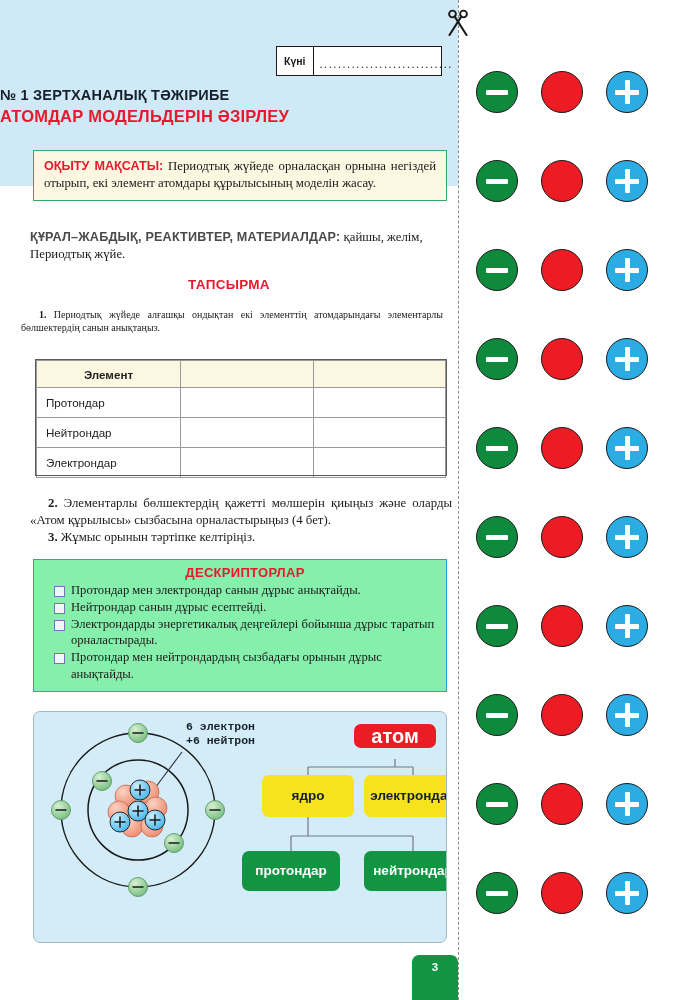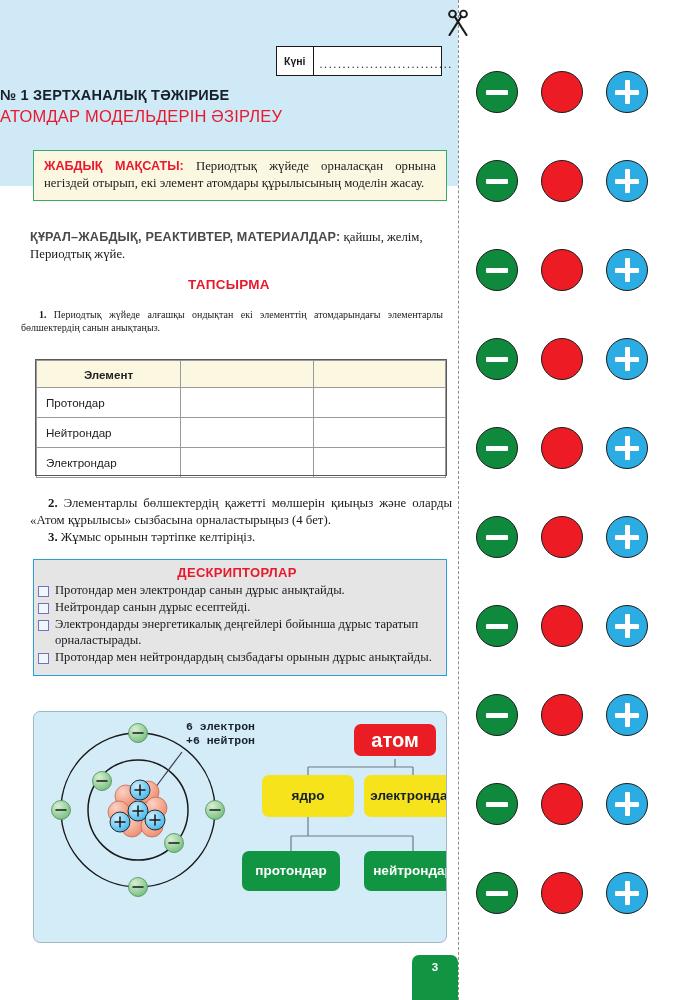--- a/index.html
+++ b/index.html
@@ -85,21 +85,21 @@
   }
   .title-lab {
     font-size: 14.5px;
     font-weight: bold;
     color: #16212b;
     letter-spacing: 0.2px;
   }
   .title-main {
     margin-top: 4px;
     font-size: 16.5px;
-    font-weight: normal;
+    font-weight: bold;
     color: #e8192c;
     letter-spacing: 0.2px;
   }
 
   
   .goal-box {
     position: absolute;
     left: 33px; top: 150px;
     width: 414px;
     box-sizing: border-box;
@@ -209,22 +209,22 @@
     pointer-events: none;
   }
 
   
   .desc-box {
     position: absolute;
     left: 33px; top: 559px;
     width: 414px;
     box-sizing: border-box;
     border: 1.6px solid #2a9fd6;
-    background: #e5e5e5;
-    padding: 5px 10px 8px 4px;
+    background: #86efac;
+    padding: 5px 10px 8px 20px;
   }
   .desc-title {
     text-align: center;
     font-family: "Liberation Sans", sans-serif;
     font-weight: bold;
     font-size: 13px;
     color: #e8192c;
     letter-spacing: 0.3px;
     margin-bottom: 2px;
   }
@@ -264,21 +264,21 @@
     border-radius: 7px;
     display: flex;
     align-items: center;
     justify-content: center;
     font-family: "Liberation Sans", sans-serif;
     font-weight: bold;
     text-align: center;
     line-height: 1;
   }
   .fc-atom {
-    left: 320px; top: 12px; width: 82px; height: 32px;
+    left: 320px; top: 12px; width: 82px; height: 24px;
     background: #ea1c24; color: #ffffff; font-size: 20px;
   }
   .fc-yadro {
     left: 228px; top: 63px; width: 92px; height: 42px;
     background: #f7e31c; color: #16212b; font-size: 13.5px;
   }
   .fc-elektron {
     left: 330px; top: 63px; width: 98px; height: 42px;
     background: #f7e31c; color: #16212b; font-size: 13.5px;
   }
@@ -392,21 +392,21 @@
     <div class="date-line">.............................</div>
   </div>
 
   <div class="title-block">
     <div class="title-lab">№ 1 ЗЕРТХАНАЛЫҚ ТӘЖІРИБЕ</div>
     <div class="title-main">АТОМДАР МОДЕЛЬДЕРІН ӘЗІРЛЕУ</div>
   </div>
 
   <div class="goal-box">
     <div class="goal-text">
-      <span class="goal-label">ЖАБДЫҚ МАҚСАТЫ:</span>
+      <span class="goal-label">ОҚЫТУ МАҚСАТЫ:</span>
       <span>Периодтық жүйеде орналасқан орнына негіздей отырып, екі элемент атомдары құрылысының моделін жасау.</span>
     </div>
   </div>
 
   <div class="equip">
     <span class="equip-label">ҚҰРАЛ–ЖАБДЫҚ, РЕАКТИВТЕР, МАТЕРИАЛДАР:</span>
     <span>қайшы, желім, Периодтық жүйе.</span>
   </div>
 
   <div class="task-head">ТАПСЫРМА</div>

